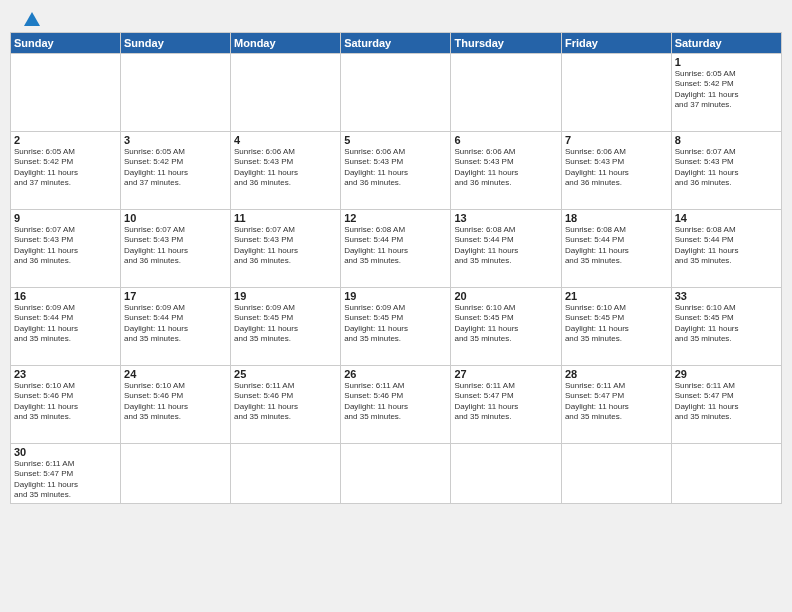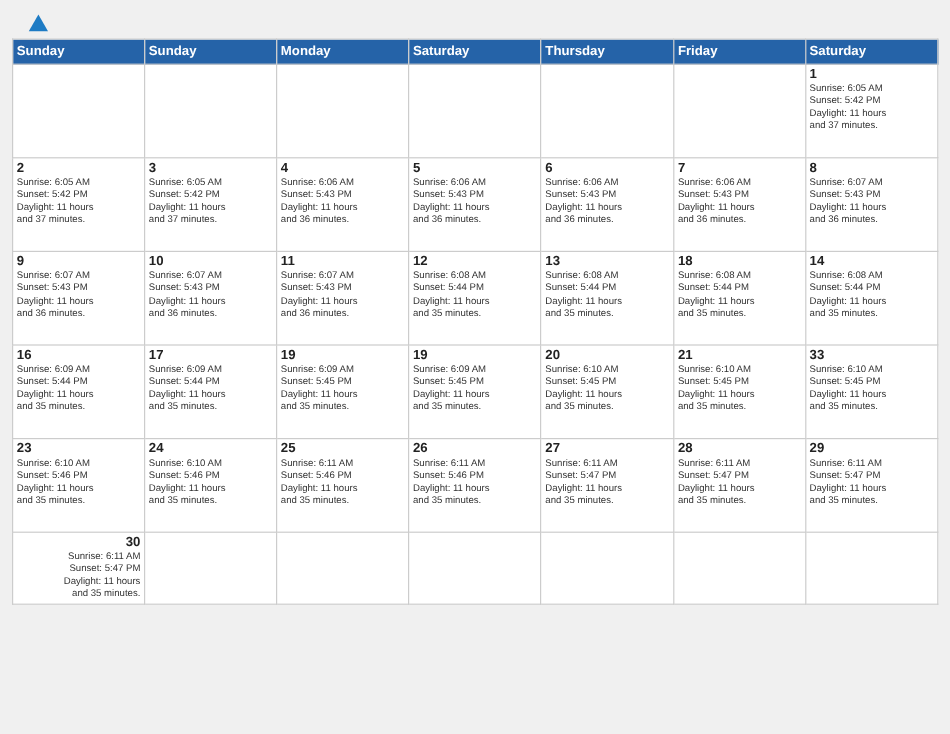--- a/index.html
+++ b/index.html
@@ -100,21 +100,20 @@
     .day-info {
       font-size: 8px;
       color: #333;
       line-height: 1.3;
     }
     .empty-cell {
       background: #f8f8f8;
     }
     .last-row td {
       height: 55px;
-      text-align: right;
     }
   </style>
 </head>
 <body>
 
 <div class="page">
   <div class="header">
     <div class="logo">
       <div class="logo-icon">
         <div>

